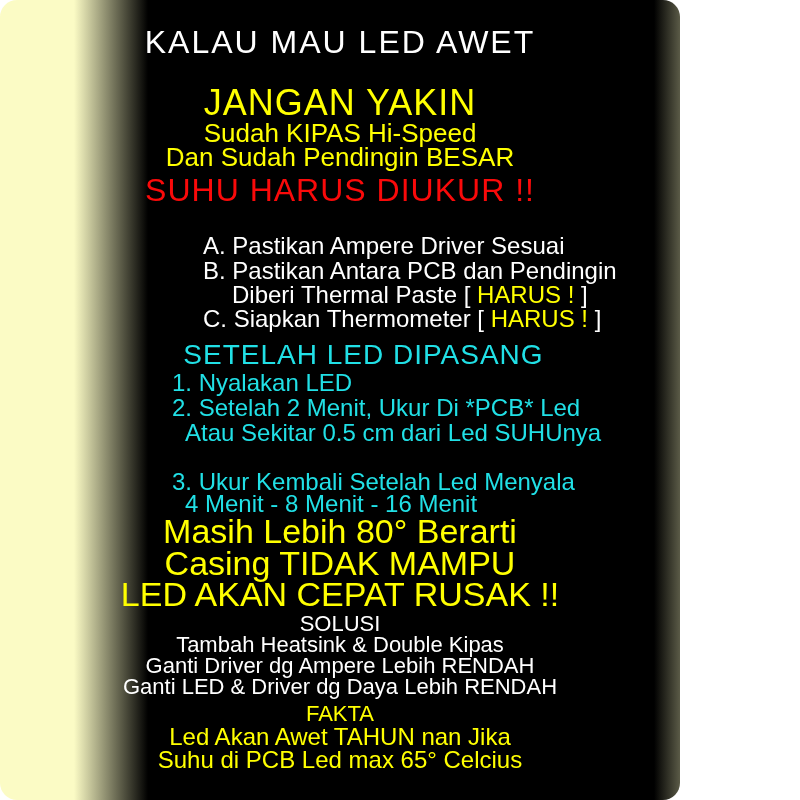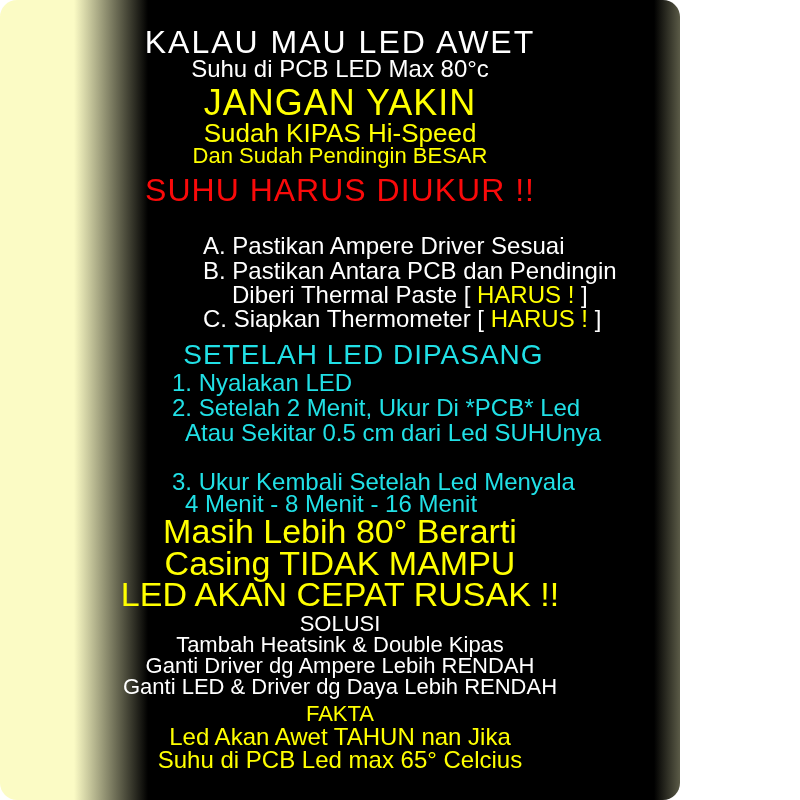--- a/index.html
+++ b/index.html
@@ -27,25 +27,24 @@
   .c-red{color:#FA0A0A;}
   .c-cyan{color:#21E0E6;}
   .hl{color:#FFFF00;}
 </style>
 </head>
 <body>
 
 <div id="stage">
 
   <div class="ln c-white" style="top:26px;font-size:32px;letter-spacing:2px;">KALAU MAU LED AWET</div>
-  <div class="ln c-white" style="top:56px;font-size:24px;">Suhu di PCB LED Max 80°c</div>
 
   <div class="ln c-yellow" style="top:84px;font-size:36px;letter-spacing:1px;">JANGAN YAKIN</div>
   <div class="ln c-yellow" style="top:120px;font-size:26px;">Sudah KIPAS Hi-Speed</div>
-  <div class="ln c-yellow" style="top:144px;font-size:22px;">Dan Sudah Pendingin BESAR</div>
+  <div class="ln c-yellow" style="top:144px;font-size:26px;">Dan Sudah Pendingin BESAR</div>
 
   <div class="ln c-red" style="top:174px;font-size:32px;letter-spacing:1px;">SUHU HARUS DIUKUR !!</div>
 
   <div class="ln left c-white" style="top:233px;left:203px;font-size:24px;">A. Pastikan Ampere Driver Sesuai</div>
   <div class="ln left c-white" style="top:282px;left:232px;font-size:24px;"><span>Diberi Thermal Paste [ </span><span class="hl">HARUS !</span><span> ]</span></div>
   <div class="ln left c-white" style="top:258px;left:203px;font-size:24px;">B. Pastikan Antara PCB dan Pendingin</div>
   <div class="ln left c-white" style="top:306px;left:203px;font-size:24px;"><span>C. Siapkan Thermometer [ </span><span class="hl">HARUS !</span><span> ]</span></div>
 
   <div class="ln c-cyan" style="top:340px;font-size:28px;letter-spacing:1px;padding-left:47px;">SETELAH LED DIPASANG</div>
   <div class="ln left c-cyan" style="top:370px;left:172px;font-size:24px;">1. Nyalakan LED</div>

